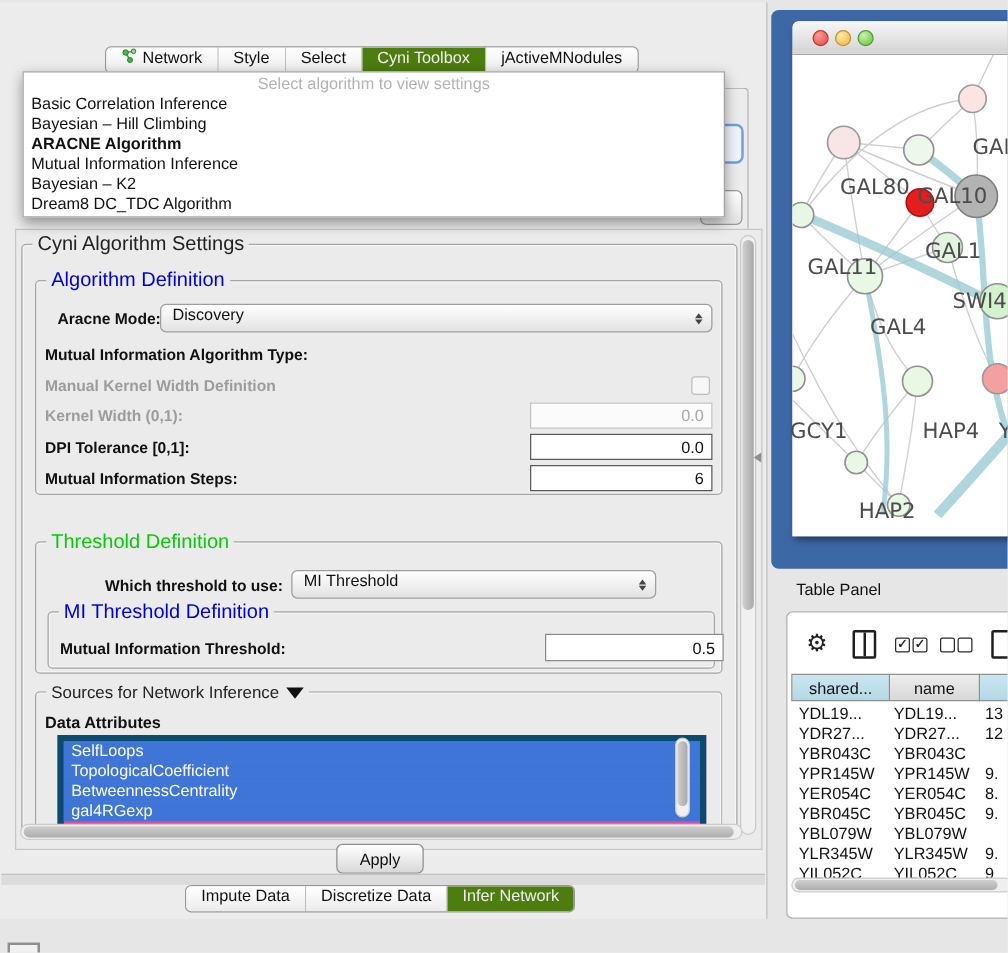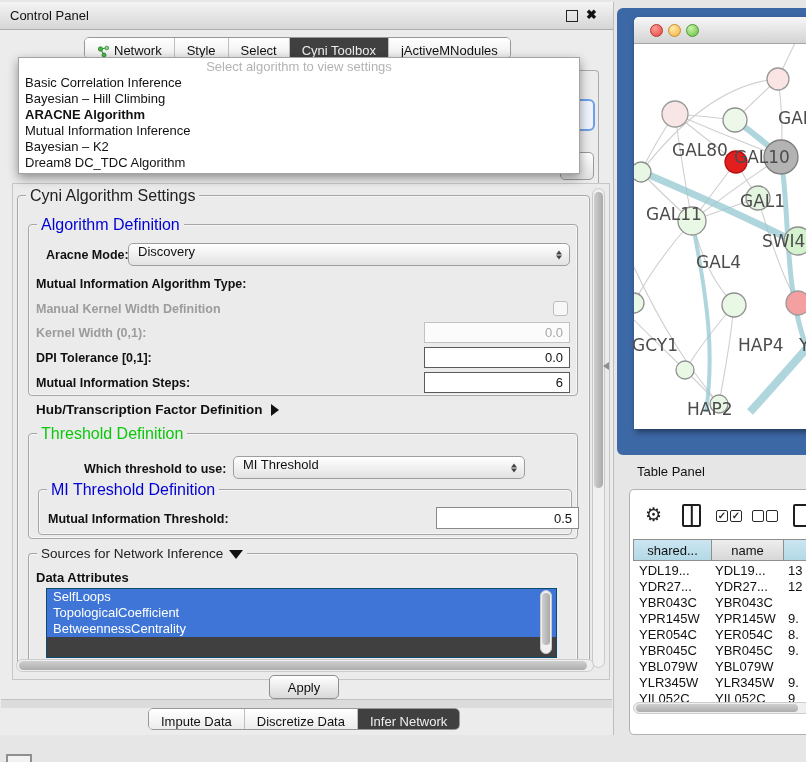--- a/index.html
+++ b/index.html
@@ -6,23 +6,23 @@
   body{width:806px;height:762px;background:#E6E6E6;font-family:"Liberation Sans",sans-serif;position:relative;overflow:hidden}
   .abs{position:absolute}
   
   #cp{position:absolute;left:0;top:2px;width:613px;height:733px;background:#ECECEC;border-right:1px solid #BDBDBD}
   #cp-titlebar{position:absolute;left:0;top:0;width:100%;height:28px;background:linear-gradient(#F4F4F4,#D6D6D6);border-bottom:1px solid #ACACAC;box-sizing:border-box}
   #cp-title{position:absolute;left:10px;top:6px;font-size:13px;color:#111}
   .float-ic{position:absolute;left:566px;top:8px;width:10px;height:10px;border:1.6px solid #222;background:transparent}
   .close-ic{position:absolute;left:586px;top:5px;font-size:13px;font-weight:bold;color:#111}
   
   .tabstrip{position:absolute;display:flex;border:1px solid #979797;border-radius:5px;overflow:hidden;background:#FCFCFC;height:22px;box-sizing:border-box}
-  .tab{font-size:13px;color:#111;display:flex;align-items:flex-end;justify-content:center;border-right:1px solid #BFBFBF;background:linear-gradient(#FFFFFF,#ECECEC);padding:0 12px;box-sizing:border-box}
+  .tab{font-size:13px;color:#111;display:flex;align-items:flex-start;justify-content:center;border-right:1px solid #BFBFBF;background:linear-gradient(#FFFFFF,#ECECEC);padding:0 12px;box-sizing:border-box}
   .tab:last-child{border-right:none}
-  .tab.sel{background:#404040;color:#EFEFEF}
+  .tab.sel{background:#4d7c0f;color:#EFEFEF}
   
   #algo-dd{position:absolute;left:18px;top:55px;width:560px;height:115px;background:#FFFFFF;border:1px solid #A3A3A3;box-shadow:0 4px 10px rgba(0,0,0,.4);z-index:50}
   #algo-dd .prompt{height:17px;text-align:center;color:#B3B3B3;font-size:13px;line-height:17px}
   #algo-dd .dditem{height:16px;line-height:16px;font-size:13px;color:#111;padding-left:6px}
   #algo-dd .dditem.bold{font-weight:bold}
   
   .grp{position:absolute;border:1px solid #A6A6A6;border-radius:4px;box-shadow:inset 0 0 0 1px rgba(255,255,255,.55)}
   .gt{position:absolute;top:-8px;left:8px;background:#EBEBEB;padding:0 4px;font-size:16px;line-height:15px;color:#222;white-space:nowrap}
   .gt.blue{color:#0000D6}
   .gt.green{color:#09C909}
@@ -31,21 +31,21 @@
   .combo{position:absolute;background:linear-gradient(#FFFFFF,#E2E2E2);border:1px solid #9E9E9E;border-radius:5px;font-size:13px;color:#111;display:flex;align-items:flex-start;padding-left:9px;box-sizing:border-box;box-shadow:inset 0 1px 0 #fff}
   .arrows{position:absolute;right:7px;top:50%;transform:translateY(-50%);display:flex;flex-direction:column;align-items:center;gap:1px}
   .arrows i{display:block;width:0;height:0;border-left:3.5px solid transparent;border-right:3.5px solid transparent}
   .arrows i.up{border-bottom:4px solid #444}
   .arrows i.dn{border-top:4px solid #444}
   .fld{position:absolute;background:#FFF;border:1px solid #5A5A5A;font-size:13px;color:#111;box-sizing:border-box;display:flex;align-items:center;justify-content:flex-end;padding:0 6px}
   .fld.dis{border:1px solid #C2C2C2;color:#A8A8A8;background:#FBFBFB}
   .cb{position:absolute;width:13px;height:13px;border:1px solid #BDBDBD;border-radius:3px;background:#F7F7F7}
   .tri-r{display:inline-block;width:0;height:0;border-top:6px solid transparent;border-bottom:6px solid transparent;border-left:8px solid #111;vertical-align:middle;margin-left:8px}
   .tri-d{display:inline-block;width:0;height:0;border-left:7px solid transparent;border-right:7px solid transparent;border-top:9px solid #111;vertical-align:middle;margin-left:6px}
-  .listbox{position:absolute;background:#404040;border:1px solid #0c4a6e}
+  .listbox{position:absolute;background:#ec4899;border:5px solid #0c4a6e}
   .li{height:16px;line-height:16px;font-size:13px;color:#FFF;background:#3E75D6;padding-left:6px}
   .sb-v{position:absolute;background:#F0F0F0;border:1px solid #C9C9C9;border-radius:7px;box-sizing:border-box}
   .sb-v .th{position:absolute;left:1px;right:1px;background:linear-gradient(90deg,#CFCFCF,#A9A9A9);border-radius:6px}
   .sb-h{position:absolute;background:#EFEFEF;border:1px solid #CCC;border-radius:7px;box-sizing:border-box}
   .sb-h .th{position:absolute;top:1px;bottom:1px;background:linear-gradient(#CFCFCF,#ADADAD);border-radius:6px}
   .btn{position:absolute;background:linear-gradient(#FFFFFF,#D8D8D8);border:1px solid #8E8E8E;border-radius:5px;font-size:13px;color:#111;display:flex;align-items:center;justify-content:center}
   
   #net-frame{position:absolute;left:617px;top:8px;width:200px;height:447px;background:#3D68A6;border-radius:6px 0 0 6px}
   #net-win{position:absolute;left:634px;top:17px;width:180px;height:412px;background:#FFF;border-radius:5px 0 0 0;box-shadow:2px 3px 6px rgba(0,0,0,.45)}
   #net-titlebar{position:absolute;left:0;top:0;width:100%;height:27px;background:linear-gradient(#F7F7F7,#D3D3D3);border-bottom:1px solid #A6A6A6;border-radius:5px 0 0 0;box-sizing:border-box}
@@ -65,25 +65,20 @@
   .colsplit i{position:absolute;left:50%;top:0;width:2.4px;height:100%;background:#1E1E1E;transform:translateX(-50%)}
   .chk{position:absolute;width:10px;height:10px;border:1.6px solid #2A2A2A;border-radius:2px;font-size:10px;line-height:9px;text-align:center;color:#2A2A2A;font-weight:bold}
   .hcell{position:absolute;top:0;height:22px;border-right:1px solid #8F8F8F;border-top:1px solid #8F8F8F;border-bottom:1px solid #8F8F8F;box-sizing:border-box;font-size:13px;color:#111;display:flex;align-items:center;justify-content:center}
   .trow span{position:absolute;font-size:13px;color:#111;white-space:nowrap}
   #bl-cut{position:absolute;left:6px;top:754px;width:22px;height:12px;border:2px solid #8F8F8F;background:#F2F2F2}
 </style>
 </head>
 <body>
 
 <div id="cp">
-  <div id="cp-titlebar">
-    <span id="cp-title">Control Panel</span>
-    <span class="float-ic"></span>
-    <span class="close-ic">✖</span>
-  </div>
 
   <div class="tabstrip" style="left:84px;top:35px">
     <div class="tab">
       <svg width="13" height="13" viewBox="0 0 13 13" style="margin-right:4px">
         <line x1="3.5" y1="4" x2="9.5" y2="3" stroke="#3BA53B" stroke-width="1.2"></line>
         <line x1="3.5" y1="4" x2="7" y2="10" stroke="#3BA53B" stroke-width="1.2"></line>
         <circle cx="3.5" cy="4" r="2.2" fill="#43B843" stroke="#2C802C" stroke-width="0.8"></circle>
         <circle cx="9.8" cy="3" r="1.8" fill="#8FD98F" stroke="#2C802C" stroke-width="0.8"></circle>
         <circle cx="7" cy="10" r="2" fill="#43B843" stroke="#2C802C" stroke-width="0.8"></circle>
       </svg>
@@ -143,21 +138,20 @@
     </div>
   <span class="lb" style="left:36px;top:349px">DPI Tolerance [0,1]:</span>
   <div class="fld" style="left:424px;top:345px;width:146px;height:21px">
       <span>0.0</span>
     </div>
   <span class="lb" style="left:36px;top:374px">Mutual Information Steps:</span>
   <div class="fld" style="left:424px;top:370px;width:146px;height:21px">
       <span>6</span>
     </div>
 
-  <span class="lb" style="left:36px;top:400px;font-size:13.5px"><span>Hub/Transcription Factor Definition</span><span class="tri-r"></span></span>
 
   <div class="grp" style="left:28px;top:431px;width:548px;height:104px">
     <span class="gt green">Threshold Definition</span>
   </div>
   <span class="lb" style="left:84px;top:460px">Which threshold to use:</span>
   <div class="combo" style="left:233px;top:454px;width:292px;height:23px">
     <span>MI Threshold</span>
     <span class="arrows">
         <i class="up"></i>
         <i class="dn"></i>
@@ -172,20 +166,21 @@
     </div>
 
   <div class="grp" style="left:28px;top:551px;width:548px;height:112px;border-bottom:none;border-radius:4px 4px 0 0">
     <span class="gt" style="font-size:13.5px"><span>Sources for Network Inference</span><span class="tri-d"></span></span>
   </div>
   <span class="lb" style="left:36px;top:568px;font-size:13px">Data Attributes</span>
   <div class="listbox" style="left:46px;top:586px;width:509px;height:68px">
     <div class="li">SelfLoops</div>
     <div class="li">TopologicalCoefficient</div>
     <div class="li">BetweennessCentrality</div>
+    <div class="li">gal4RGexp</div>
   </div>
   <div class="sb-v" style="left:540px;top:588px;width:12px;height:64px">
       <div class="th" style="top:2px;height:52px"></div>
     </div>
 
   <div class="sb-v" style="left:592px;top:186px;width:13px;height:480px">
       <div class="th" style="top:3px;height:296px"></div>
     </div>
   <div class="sb-h" style="left:16px;top:657px;width:578px;height:13px">
       <div class="th" style="left:2px;width:568px"></div>

